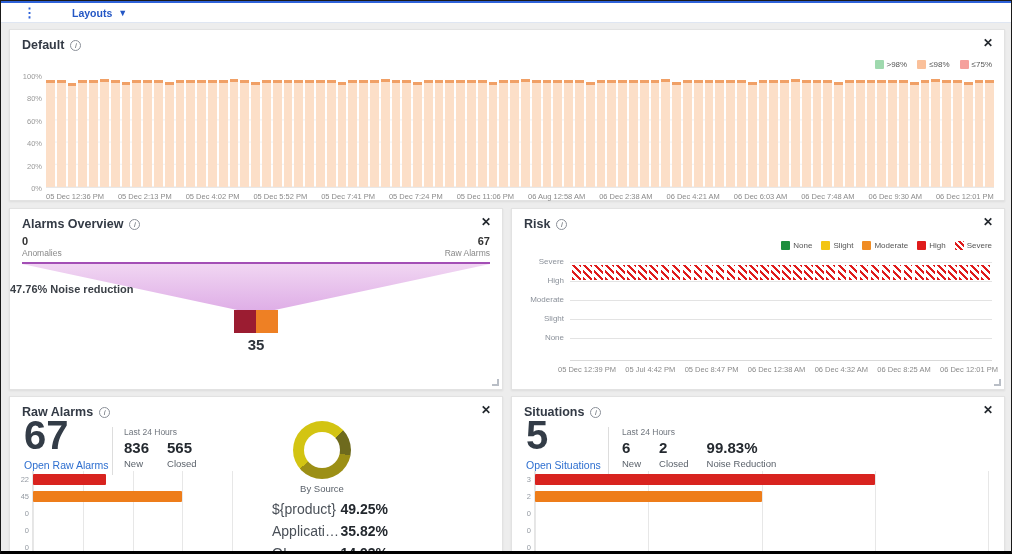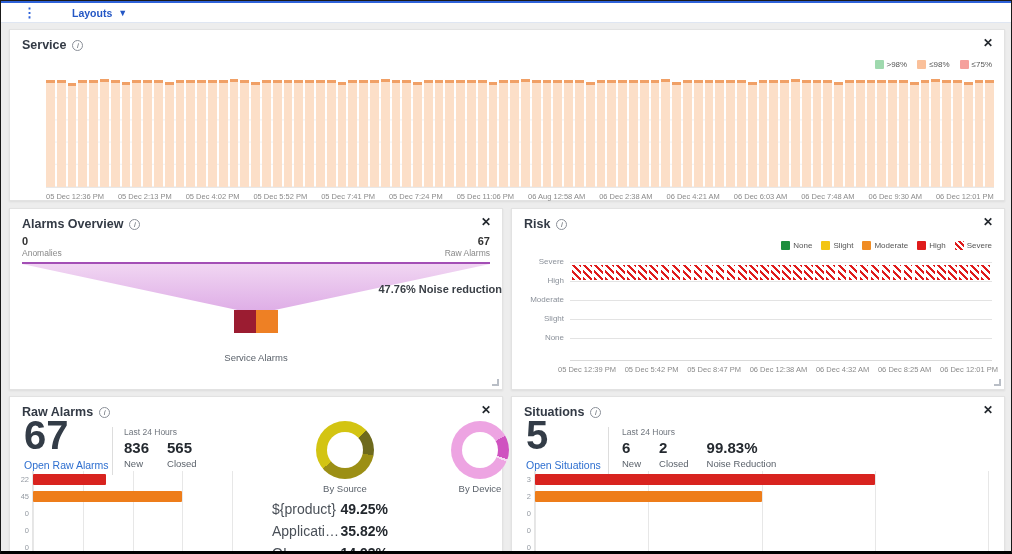--- a/index.html
+++ b/index.html
@@ -43,21 +43,21 @@
   .hbar{flex:1;position:relative;min-width:2px;}
   .hbar .cap{position:absolute;top:0;left:0;right:0;height:3px;}
   .hc-x{position:absolute;left:36px;right:10px;top:162px;display:flex;justify-content:space-between;font-size:7.5px;color:#8a8a8a;}
   
   .ao-anoms{position:absolute;left:12px;top:26px;}
   .ao-raws{position:absolute;right:12px;top:26px;text-align:right;}
   .ao-val{font-size:11px;font-weight:bold;color:#333;}
   .ao-lab{font-size:8.5px;color:#888;margin-top:1px;}
   .ao-line{position:absolute;left:12px;right:12px;top:53px;height:2px;}
   .ao-funnel{position:absolute;left:12px;right:12px;top:55px;height:47px;clip-path:polygon(0 0,100% 0,53% 100%,47% 100%);}
-  .ao-noise{position:absolute;left:0;right:0;top:74px;text-align:right;font-size:11px;font-weight:bold;color:#3a3f46;}
+  .ao-noise{position:absolute;left:0;right:0;top:74px;text-align:left;font-size:11px;font-weight:bold;color:#3a3f46;}
   .ao-squares{position:absolute;left:0;right:0;top:101px;display:flex;justify-content:center;}
   .ao-squares span{width:22px;height:23px;display:inline-block;}
   .ao-count{position:absolute;left:0;right:0;top:127px;text-align:center;font-size:15px;font-weight:bold;color:#2d333b;}
   .ao-sa-label{position:absolute;left:0;right:0;top:143px;text-align:center;font-size:9.5px;color:#5b626b;}
   .sev-legend{position:absolute;left:12px;bottom:8px;display:flex;gap:12px;font-size:9px;color:#444;align-items:center;}
   .sev-legend .leg-sw{width:10px;height:10px;}
   .resize-h{position:absolute;right:3px;bottom:3px;width:7px;height:7px;border-right:2px solid #b9bec6;border-bottom:2px solid #b9bec6;}
   
   .risk-legend{position:absolute;right:12px;top:32px;display:flex;gap:9px;font-size:8px;color:#555;align-items:center;}
   .risk-plot{position:absolute;left:58px;right:12px;top:52px;height:100px;}
@@ -70,21 +70,21 @@
   .hatch-sw{background:repeating-linear-gradient(45deg,#df1b1b 0 2px,#fff 2px 4px) !important;}
   
   .bignum{position:absolute;left:14px;top:16px;font-size:40px;font-weight:bold;color:#333c47;line-height:1.1;}
   .openlink{position:absolute;left:14px;top:62px;font-size:10.5px;color:#2e6fd0;cursor:pointer;}
   .vdiv{position:absolute;top:30px;height:48px;border-left:1px solid #ddd;}
   .last24{position:absolute;top:30px;font-size:8.5px;color:#6f757d;}
   .stats{position:absolute;top:42px;display:flex;gap:18px;}
   .stat .v{font-size:15px;font-weight:bold;color:#24292f;}
   .stat .l{font-size:9.5px;color:#5b626b;margin-top:2px;}
   
-  .donut-wrap{position:absolute;width:58px;height:58px;margin-left:23px;}
+  .donut-wrap{position:absolute;width:58px;height:58px;}
   .donut{width:58px;height:58px;border-radius:50%;position:relative;}
   .donut::after{content:"";position:absolute;left:11px;top:11px;width:36px;height:36px;border-radius:50%;background:#fff;}
   .donut-label{position:absolute;top:62px;left:-21px;width:100px;text-align:center;font-size:9.5px;color:#5b626b;}
   .dlist{position:absolute;width:116px;display:flex;flex-direction:column;gap:6px;font-size:14px;}
   .dlist .drow{display:flex;justify-content:space-between;}
   .dlist .dn{color:#4a5058;overflow:hidden;white-space:nowrap;text-overflow:ellipsis;max-width:72px;}
   .dlist .dp{color:#23282e;font-weight:bold;}
   
   .hchart{position:absolute;display:flex;}
   .hlabels{width:16px;display:flex;flex-direction:column;}
@@ -99,37 +99,45 @@
 <div class="tabbar">
   <div class="kebab">⋮</div>
   <div class="layouts">
     <span>Layouts</span>
     <span class="caret">▼</span>
   </div>
 </div>
 
 <div class="panel" id="panel-health">
   <div class="panel-title">
-    <span>Service</span>
+    <span>Default</span>
     <span class="info">i</span>
   </div>
   <div class="closex">✕</div>
   <div class="hc-legend">
       <div class="leg-item">
         <div class="leg-sw" style="background: rgb(159, 217, 174);"></div>
         <div>&gt;98%</div>
       </div>
       <div class="leg-item">
         <div class="leg-sw" style="background: rgb(250, 192, 154);"></div>
         <div>≤98%</div>
       </div>
       <div class="leg-item">
         <div class="leg-sw" style="background: rgb(245, 160, 156);"></div>
         <div>≤75%</div>
       </div>
+    </div>
+  <div class="hc-y">
+      <div style="top: 0%;">100%</div>
+      <div style="top: 20%;">80%</div>
+      <div style="top: 40%;">60%</div>
+      <div style="top: 60%;">40%</div>
+      <div style="top: 80%;">20%</div>
+      <div style="top: 100%;">0%</div>
     </div>
   <div class="hc-plot">
     <div class="hc-bars">
         <div class="hbar" style="height: 96%; background: rgb(252, 223, 200);">
           <div class="cap" style="background: rgb(240, 160, 102);"></div>
         </div>
         <div class="hbar" style="height: 96%; background: rgb(252, 223, 200);">
           <div class="cap" style="background: rgb(240, 160, 102);"></div>
         </div>
         <div class="hbar" style="height: 94%; background: rgb(252, 223, 200);">
@@ -424,21 +432,21 @@
     <div class="ao-val">67</div>
     <div class="ao-lab">Raw Alarms</div>
   </div>
   <div class="ao-line" style="background: rgb(163, 79, 181);"></div>
   <div class="ao-funnel" style="background: linear-gradient(rgba(236, 200, 238, 0.75), rgba(219, 165, 228, 0.9));"></div>
   <div class="ao-noise">47.76% Noise reduction</div>
   <div class="ao-squares">
       <span style="background: rgb(155, 28, 49);"></span>
       <span style="background: rgb(238, 128, 36);"></span>
     </div>
-  <div class="ao-sa-label">Service Alarms</div>
+  <div class="ao-count">35</div>
   <div class="resize-h"></div>
 </div>
 
 <div class="panel" id="panel-risk">
   <div class="panel-title">
     <span>Risk</span>
     <span class="info">i</span>
   </div>
   <div class="closex">✕</div>
   <div class="risk-legend">
@@ -511,21 +519,21 @@
         <div class="riskblock"></div>
         <div class="riskblock"></div>
         <div class="riskblock"></div>
         <div class="riskblock"></div>
         <div class="riskblock"></div>
       </div>
       <div class="risk-axis"></div>
     </div>
   <div class="risk-x">
       <div>05 Dec 12:39 PM</div>
-      <div>05 Dec 5:42 PM</div>
+      <div>05 Jul 4:42 PM</div>
       <div>05 Dec 8:47 PM</div>
       <div>06 Dec 12:38 AM</div>
       <div>06 Dec 4:32 AM</div>
       <div>06 Dec 8:25 AM</div>
       <div>06 Dec 12:01 PM</div>
     </div>
   <div class="resize-h"></div>
 </div>
 
 <div class="panel" id="panel-raw">
@@ -545,24 +553,20 @@
       </div>
       <div class="stat">
         <div class="v">565</div>
         <div class="l">Closed</div>
       </div>
     </div>
   <div class="donut-wrap" style="left:283px;top:24px;">
     <div class="donut" style="background: conic-gradient(from 230deg, rgb(211, 196, 18) 0%, rgb(211, 196, 18) 49.25%, rgb(110, 106, 29) 49.25%, rgb(110, 106, 29) 64.18%, rgb(156, 143, 21) 64.18%, rgb(156, 143, 21) 100%);"></div>
     <div class="donut-label">By Source</div>
   </div>
-  <div class="donut-wrap" style="left:418px;top:24px;">
-    <div class="donut" style="background: conic-gradient(from 114deg, rgb(237, 164, 226) 0%, rgb(237, 164, 226) 85.07%, rgb(207, 83, 192) 85.07%, rgb(207, 83, 192) 98.5%, rgb(246, 217, 242) 98.5%, rgb(246, 217, 242) 99.99%);"></div>
-    <div class="donut-label">By Device</div>
-  </div>
   <div class="dlist" style="left:262px;top:104px;">
       <div class="drow">
         <div class="dn">${product}</div>
         <div class="dp">49.25%</div>
       </div>
       <div class="drow">
         <div class="dn">Application ...</div>
         <div class="dp">35.82%</div>
       </div>
       <div class="drow">

